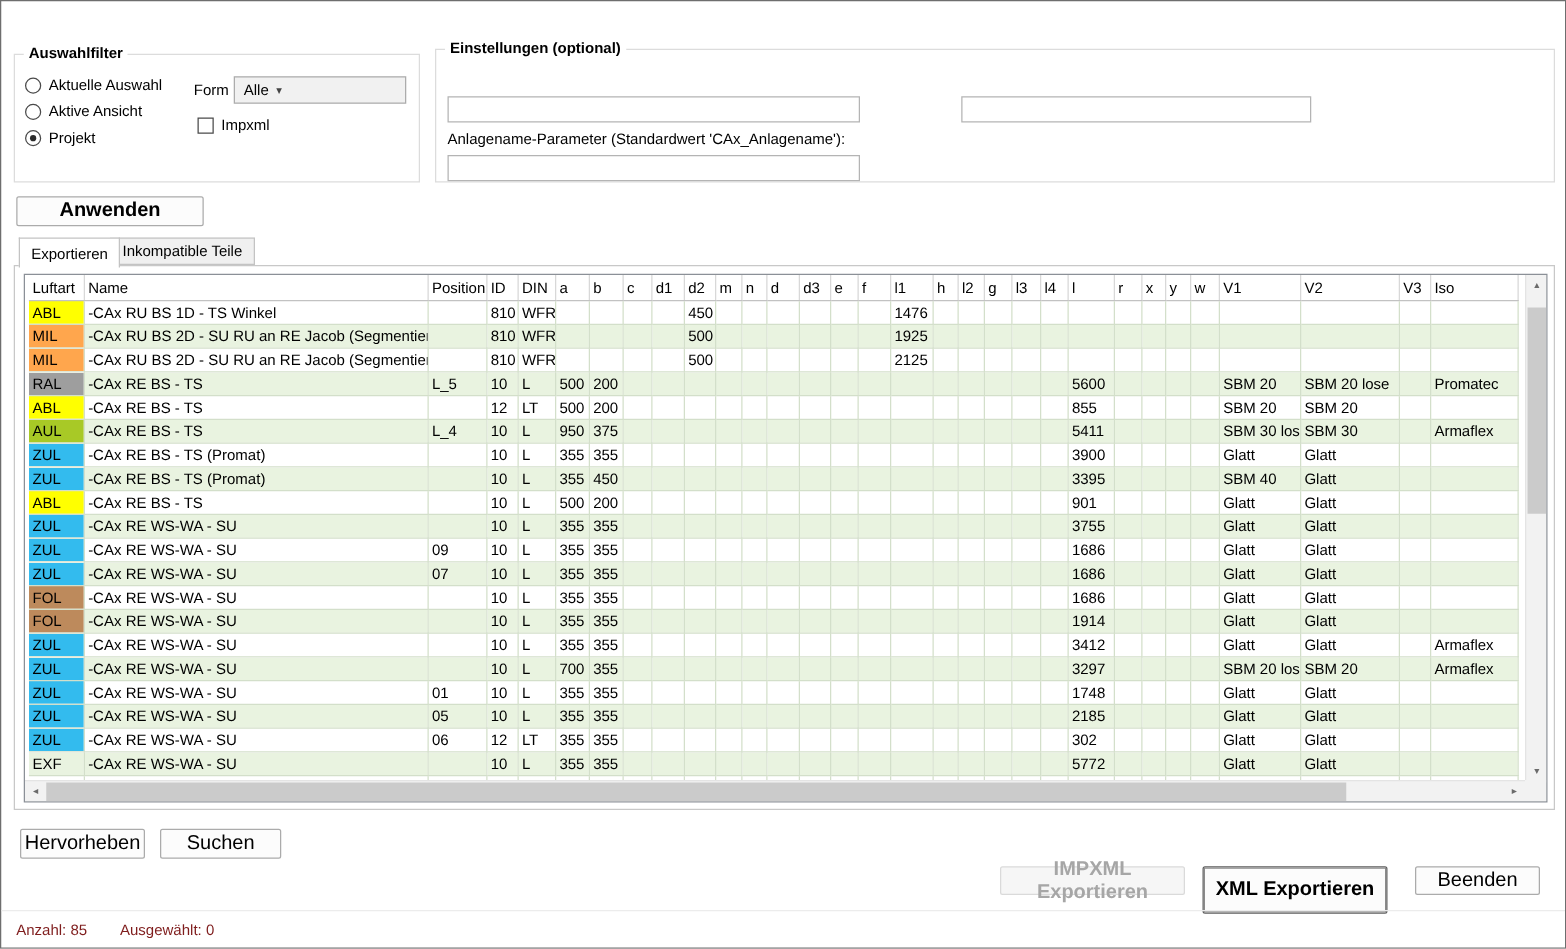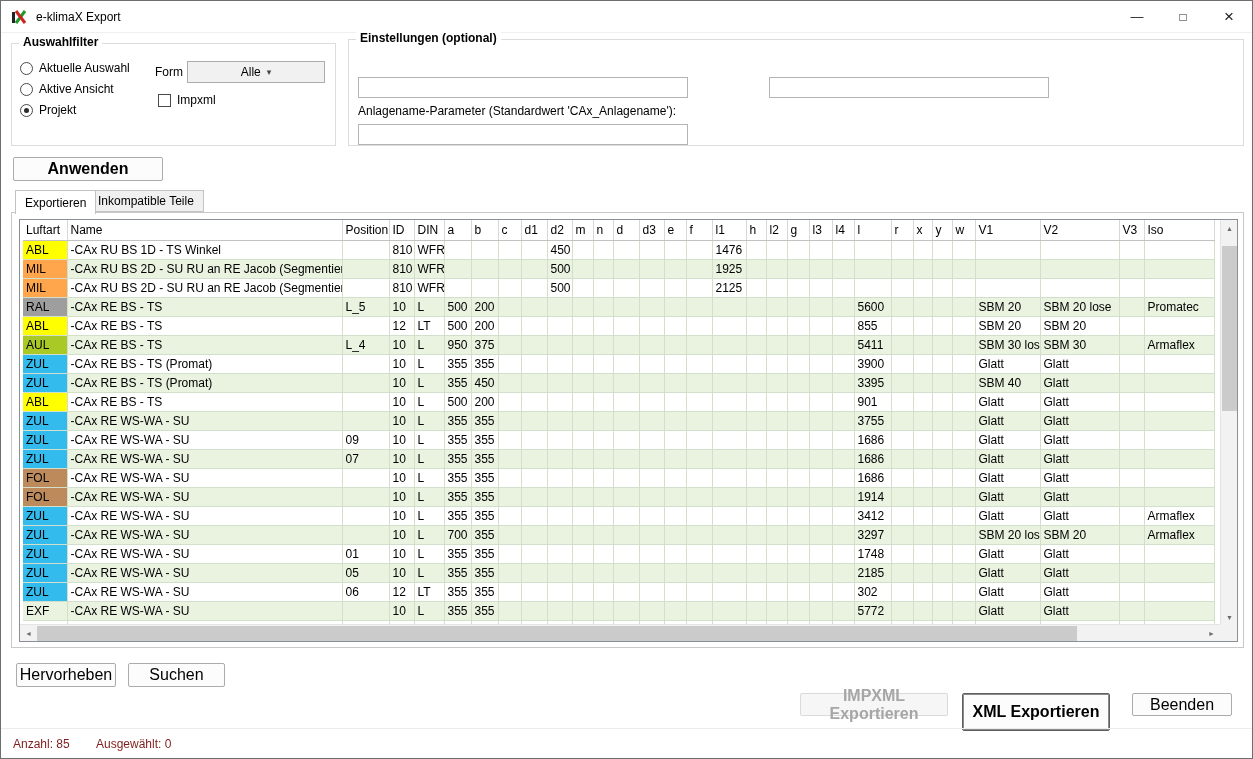--- a/index.html
+++ b/index.html
@@ -34,21 +34,21 @@
                font-size:12px; white-space:nowrap; }
   .radio { width:13px; height:13px; border:1px solid #4a4a4a; border-radius:50%;
            background:#fff; position:relative; flex:none; }
   .radio.checked::after { content:""; position:absolute; inset:3px;
                           border-radius:50%; background:#2b2b2b; }
   .check-row { position:absolute; display:flex; align-items:center; gap:6px; font-size:12px; }
   .checkbox { width:13px; height:13px; border:1px solid #4a4a4a; background:#fff; flex:none; }
 
   .inline-label { position:absolute; font-size:12px; white-space:nowrap; color:#000; }
 
-  .combobox { position:absolute; display:flex; align-items:center; justify-content:center;
+  .combobox { position:absolute; display:flex; align-items:center; justify-content:flex-start;
               padding:0 7px 0 7px; background:#f1f1f1; border:1px solid #acacac;
               font-size:12px; height:22px; }
   .combo-arrow { font-size:9px; color:#444; margin-left:6px; }
 
   .textinput { position:absolute; height:21px; border:1px solid #b4b4b4; background:#fff;
                font:12px "Liberation Sans",sans-serif; padding:0 4px; outline:none; }
 
   
   .btn { position:absolute; background:#fcfcfc; border:1px solid #ababab; border-radius:2px;
          font-family:inherit; font-size:16px; color:#000; display:flex;
@@ -94,33 +94,20 @@
 
   
   .status-sep { position:absolute; left:0; top:727px; width:100%; height:1px; background:#ececec; }
   .status-text { position:absolute; font-size:12px; color:#7f1d1d; top:736px; white-space:nowrap; }
 </style>
 </head>
 <body>
 
 <div class="window">
 
-  <div class="titlebar">
-    <svg class="app-icon" viewBox="0 0 16 16">
-      <rect x="1" y="3" width="3" height="11" fill="#222222"></rect>
-      <path d="M5 14 L14 2" stroke="#1a9c2a" stroke-width="3" fill="none"></path>
-      <path d="M5 2 L14 14" stroke="#cc2222" stroke-width="3" fill="none"></path>
-    </svg>
-    <span class="title-text">e-klimaX Export</span>
-    <div class="win-controls">
-      <button class="winbtn min">—</button>
-      <button class="winbtn max">□</button>
-      <button class="winbtn close">×</button>
-    </div>
-  </div>
 
   <div class="groupbox gb-filter">
     <span class="groupbox-label">Auswahlfilter</span>
 
     <div class="radio-row" style="left:8px; top:17px;">
       <span class="radio"></span>
       <span>Aktuelle Auswahl</span>
     </div>
     <div class="radio-row" style="left:8px; top:38px;">
       <span class="radio"></span>

